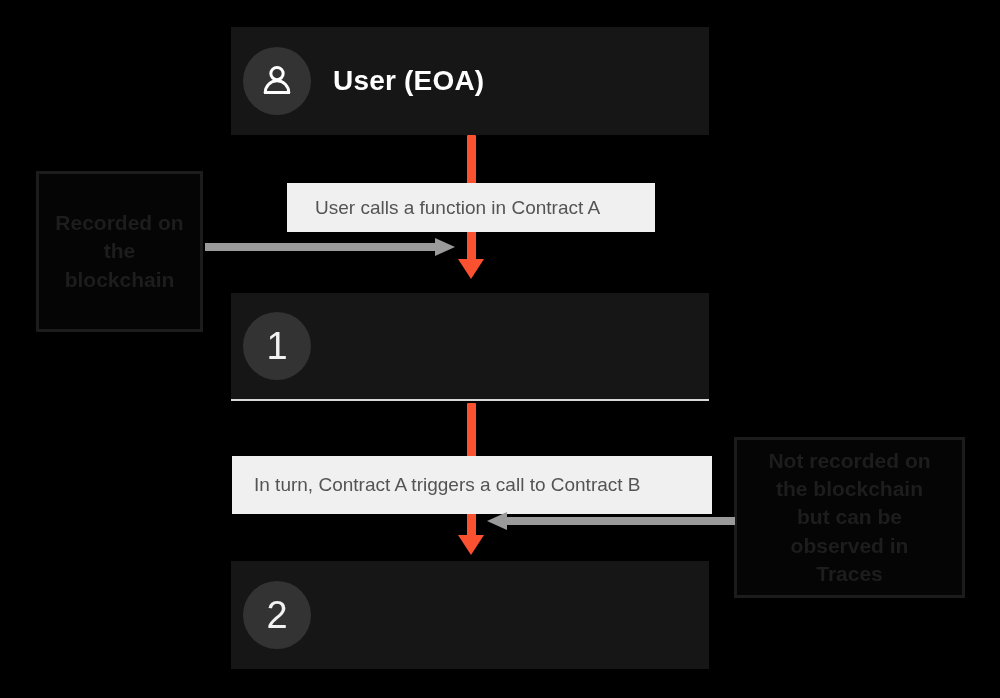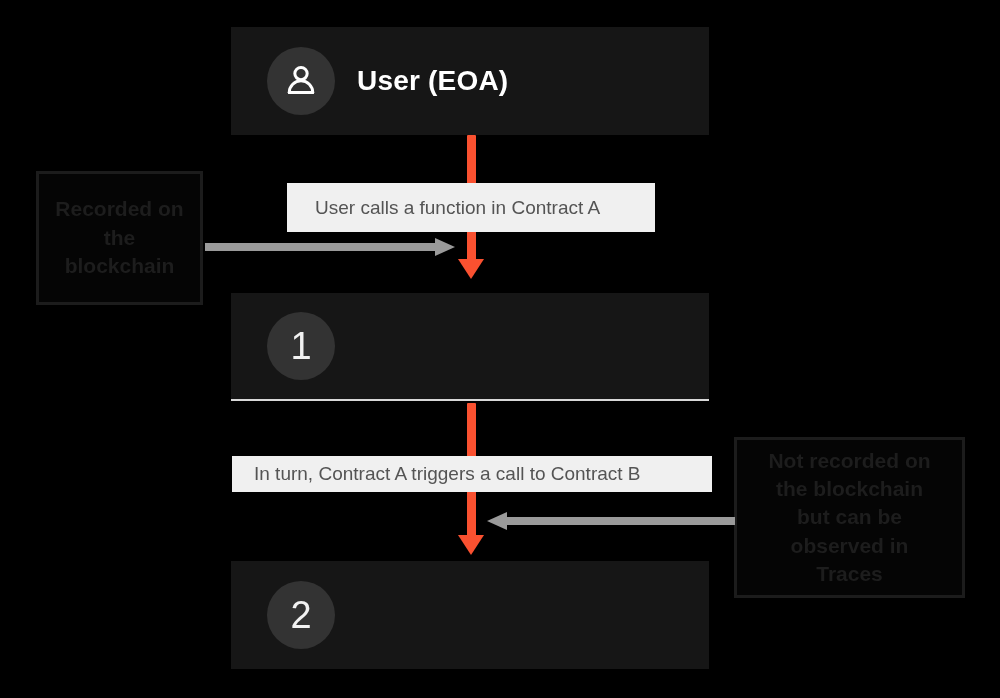--- a/index.html
+++ b/index.html
@@ -25,21 +25,21 @@
   
   .node {
     position: absolute;
     left: 231px;
     width: 478px;
     height: 108px;
     background: #161616;
     box-sizing: border-box;
     display: flex;
     align-items: center;
-    padding-left: 36px;
+    padding-left: 12px;
   }
   .node.user      { top: 27px; }
   .node.contract-a{ top: 293px; border-bottom: 2px solid #d8d8d8; }
   .node.contract-b{ top: 561px; }
 
   .node-badge {
     width: 68px;
     height: 68px;
     border-radius: 50%;
     background: #333333;
@@ -107,40 +107,40 @@
     display: flex;
     align-items: center;
     box-sizing: border-box;
     white-space: nowrap;
   }
   .msg-label.m1 {
     left: 287px; top: 183px; width: 368px; height: 49px;
     padding-left: 28px;
   }
   .msg-label.m2 {
-    left: 232px; top: 456px; width: 480px; height: 36px;
+    left: 232px; top: 456px; width: 480px; height: 58px;
     padding-left: 22px;
   }
 
   
   .annot {
     position: absolute;
     background: #050505;
     border: 3px solid #1c1c1c;
     box-sizing: border-box;
     display: flex;
     align-items: center;
     justify-content: center;
     text-align: center;
     color: #1d1d1d;
     font-weight: 700;
     line-height: 1.35;
   }
   .annot.left {
-    left: 36px; top: 171px; width: 167px; height: 134px;
+    left: 36px; top: 171px; width: 167px; height: 161px;
     font-size: 21px;
     padding: 0 10px;
   }
   .annot.right {
     left: 734px; top: 437px; width: 231px; height: 161px;
     font-size: 21px;
     padding: 0 28px;
   }
 
   

